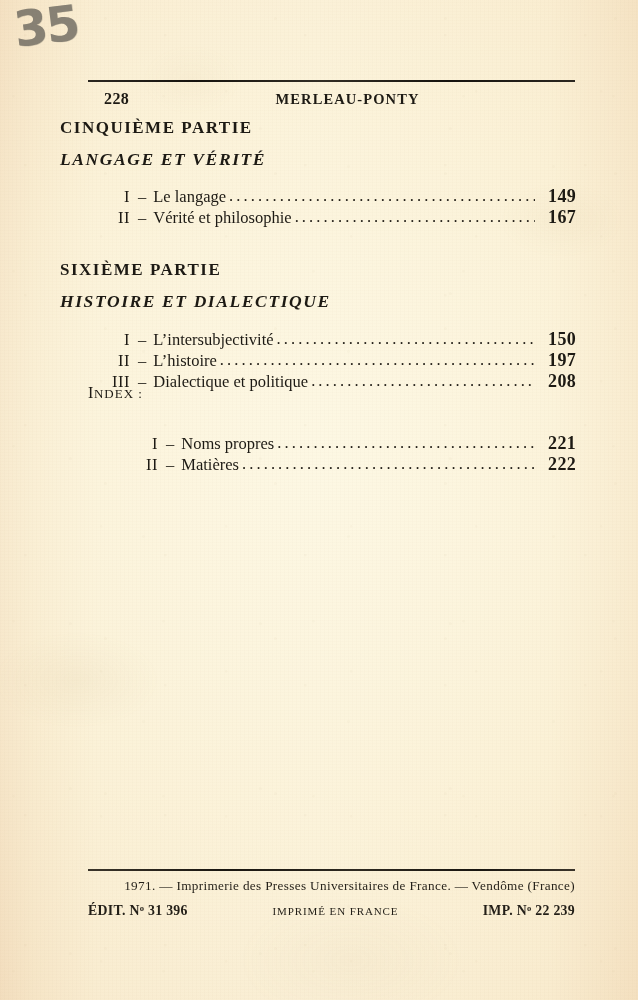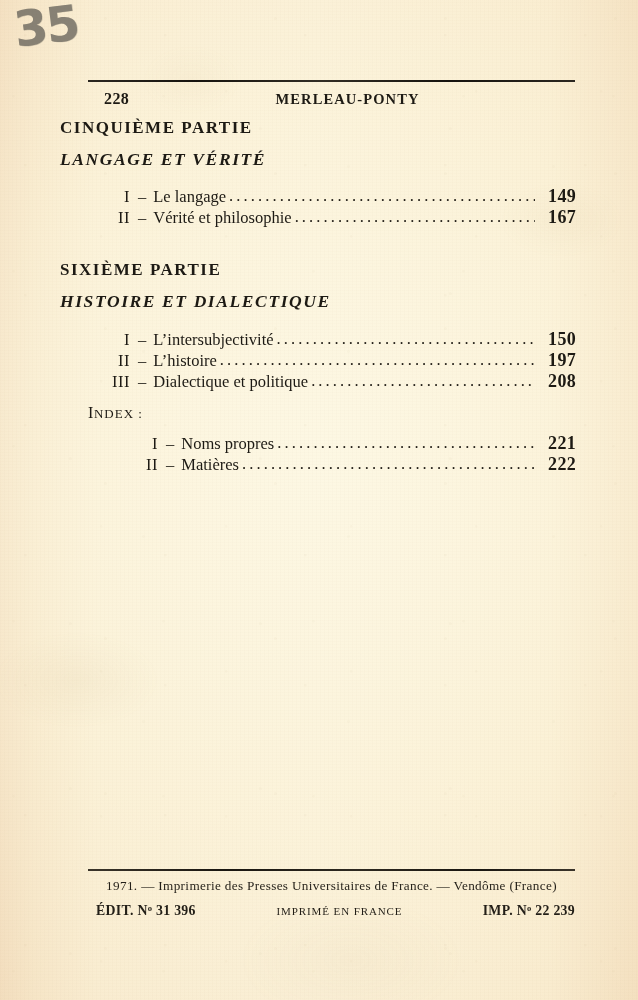--- a/index.html
+++ b/index.html
@@ -170,21 +170,21 @@
     text-align: right;
     font-weight: 700;
     font-size: 18px;
     letter-spacing: .3px;
   }
 
   
   #index-label {
     position: absolute;
     left: 88px;
-    top: 404px;
+    top: 384px;
     font-size: 16px;
     letter-spacing: .6px;
   }
   #index-label .cap { font-size: 16px; }
   #index-label .sc {
     font-size: 13px;
     letter-spacing: 1px;
   }
 
   
@@ -198,29 +198,28 @@
   }
   #colophon {
     position: absolute;
     left: 88px;
     top: 878px;
     width: 487px;
     font-size: 13.2px;
     color: #231f18;
   }
   #colophon .line1 {
-    text-align: center;
+    text-align: right;
     letter-spacing: .35px;
     white-space: nowrap;
   }
   #colophon .line2 {
     position: relative;
     margin-top: 9px;
     height: 18px;
-    margin-left: 8px;
   }
   #colophon .edit {
     position: absolute;
     left: 0; top: 0;
     font-size: 13.8px;
     font-weight: 700;
     letter-spacing: .3px;
   }
   #colophon .center-note {
     position: absolute;

